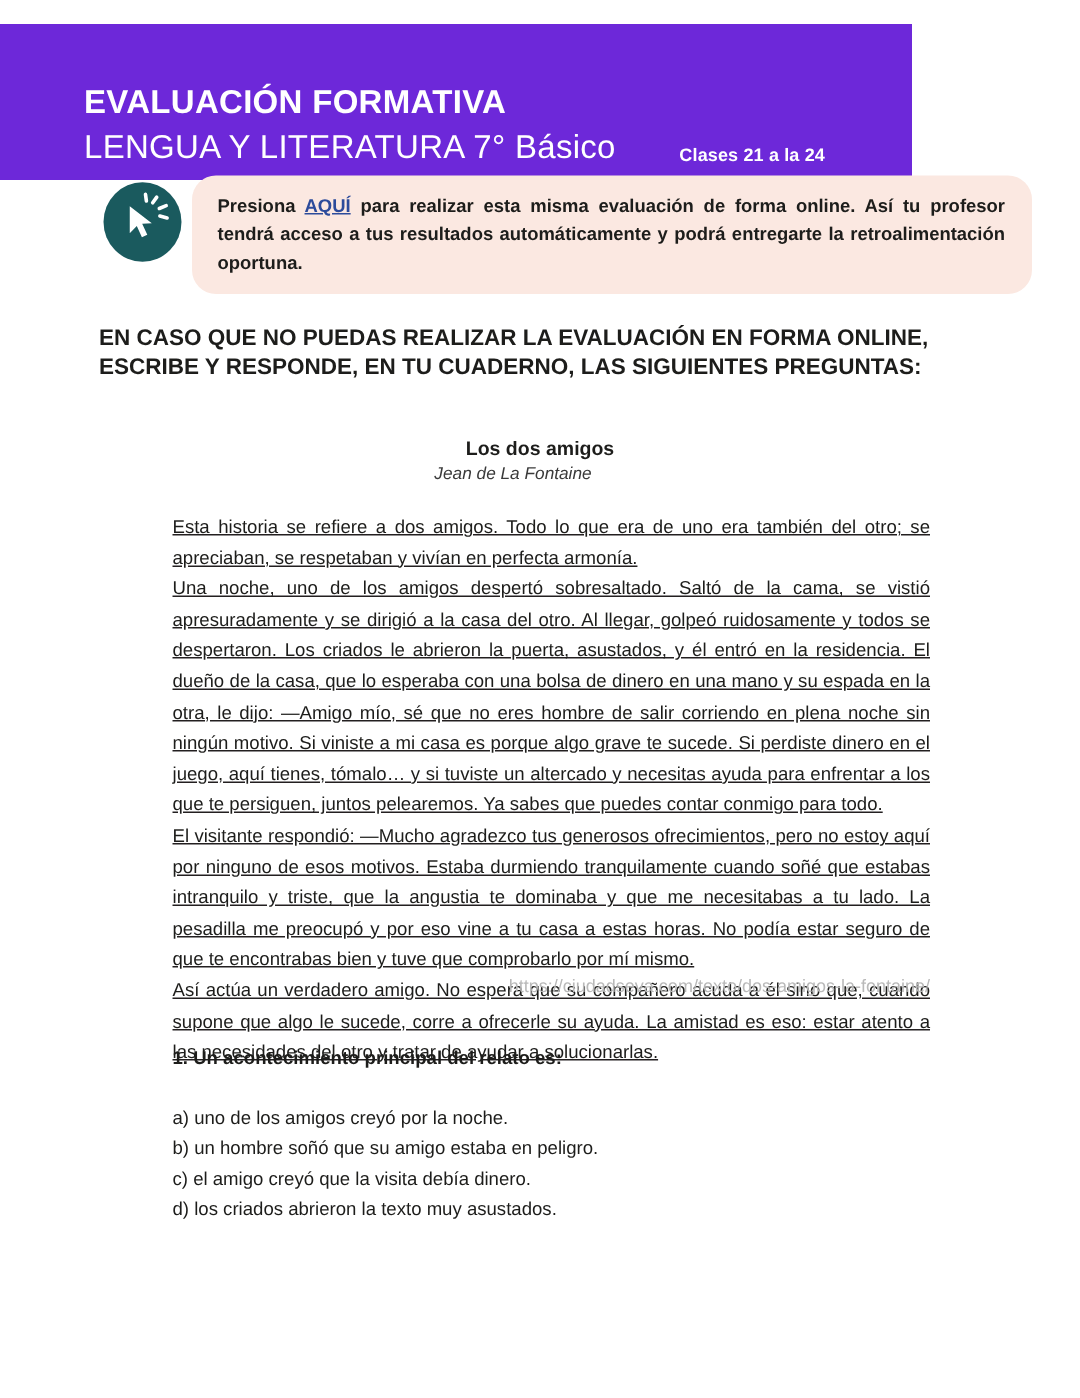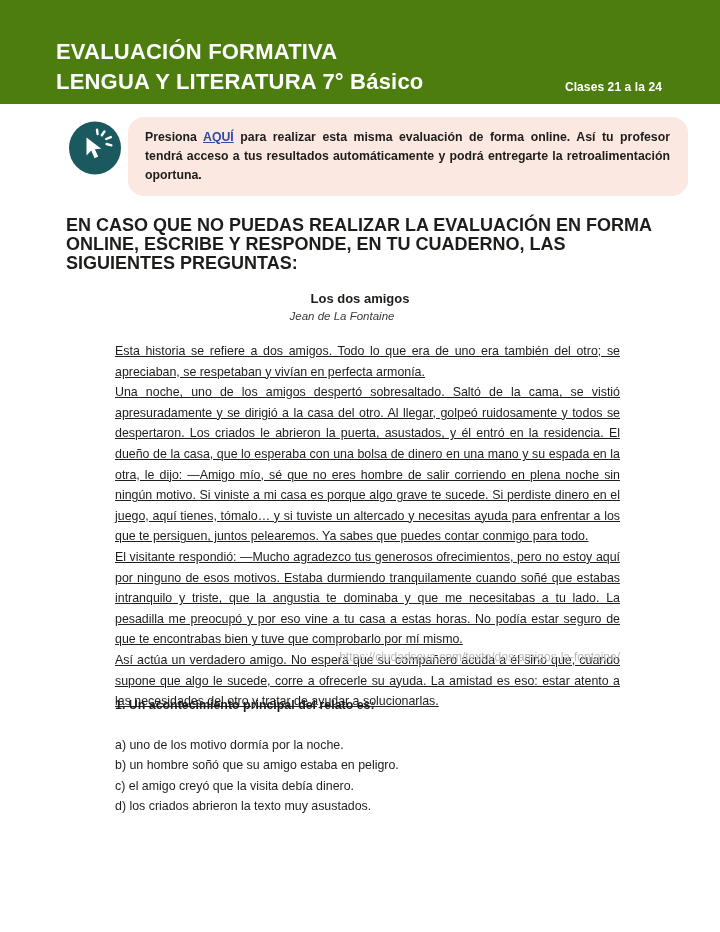--- a/index.html
+++ b/index.html
@@ -13,43 +13,43 @@
     font-family: "Liberation Sans", sans-serif;
     color: #231f20;
     overflow: hidden;
     position: relative;
   }
 
   
   .header-band {
     position: absolute;
     left: 0;
-    top: 0;
-    width: 720px;
+    top: 16px;
+    width: 608px;
     height: 104px;
-    background: #4d7c0f;
+    background: #6d28d9;
     box-sizing: border-box;
   }
   .header-inner {
     position: absolute;
     left: 56px;
     top: 38px;
     right: 0;
   }
   .header-line1 {
     font-size: 22px;
     font-weight: bold;
     color: #ffffff;
     letter-spacing: 0.2px;
     line-height: 28px;
     white-space: nowrap;
   }
   .header-line2 {
     font-size: 22px;
-    font-weight: bold;
+    font-weight: normal;
     color: #ffffff;
     letter-spacing: 0.2px;
     line-height: 28px;
     margin-top: 2px;
     white-space: nowrap;
   }
   .header-classes {
     position: absolute;
     right: 58px;
     top: 80px;
@@ -101,21 +101,21 @@
     text-decoration: underline;
     font-weight: bold;
   }
 
   
   .instruction {
     position: absolute;
     left: 66px;
     top: 216px;
     width: 590px;
-    font-size: 18px;
+    font-size: 15px;
     font-weight: bold;
     line-height: 19px;
     color: #1d1d1b;
     text-align: left;
   }
 
   
   .story-title {
     position: absolute;
     left: 0;
@@ -220,17 +220,17 @@
   <p>Esta historia se refiere a dos amigos. Todo lo que era de uno era también del otro; se apreciaban, se respetaban y vivían en perfecta armonía.</p>
   <p>Una noche, uno de los amigos despertó sobresaltado. Saltó de la cama, se vistió apresuradamente y se dirigió a la casa del otro. Al llegar, golpeó ruidosamente y todos se despertaron. Los criados le abrieron la puerta, asustados, y él entró en la residencia. El dueño de la casa, que lo esperaba con una bolsa de dinero en una mano y su espada en la otra, le dijo: —Amigo mío, sé que no eres hombre de salir corriendo en plena noche sin ningún motivo. Si viniste a mi casa es porque algo grave te sucede. Si perdiste dinero en el juego, aquí tienes, tómalo… y si tuviste un altercado y necesitas ayuda para enfrentar a los que te persiguen, juntos pelearemos. Ya sabes que puedes contar conmigo para todo.</p>
   <p>El visitante respondió: —Mucho agradezco tus generosos ofrecimientos, pero no estoy aquí por ninguno de esos motivos. Estaba durmiendo tranquilamente cuando soñé que estabas intranquilo y triste, que la angustia te dominaba y que me necesitabas a tu lado. La pesadilla me preocupó y por eso vine a tu casa a estas horas. No podía estar seguro de que te encontrabas bien y tuve que comprobarlo por mí mismo.</p>
   <p>Así actúa un verdadero amigo. No espera que su compañero acuda a él sino que, cuando supone que algo le sucede, corre a ofrecerle su ayuda. La amistad es eso: estar atento a las necesidades del otro y tratar de ayudar a solucionarlas.</p>
 </div>
 
 <div class="story-source">https://ciudadseva.com/texto/dos-amigos-la-fontaine/</div>
 
 <div class="question-block">
   <p class="question-stem">1. Un acontecimiento principal del relato es:</p>
-  <div class="option">a) uno de los motivo dormía por la noche.</div>
+  <div class="option">a) uno de los amigos creyó por la noche.</div>
   <div class="option">b) un hombre soñó que su amigo estaba en peligro.</div>
   <div class="option">c) el amigo creyó que la visita debía dinero.</div>
   <div class="option">d) los criados abrieron la texto muy asustados.</div>
 </div>
 
 </body></html>

